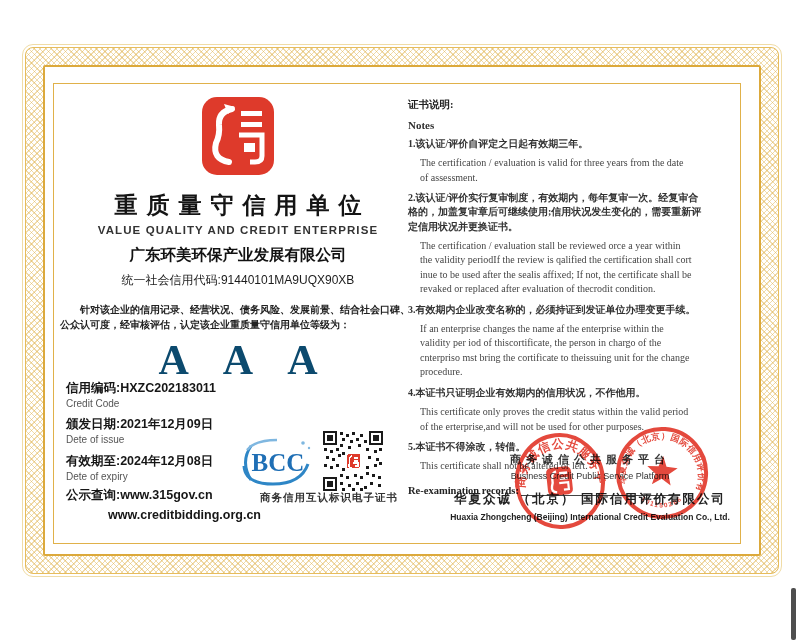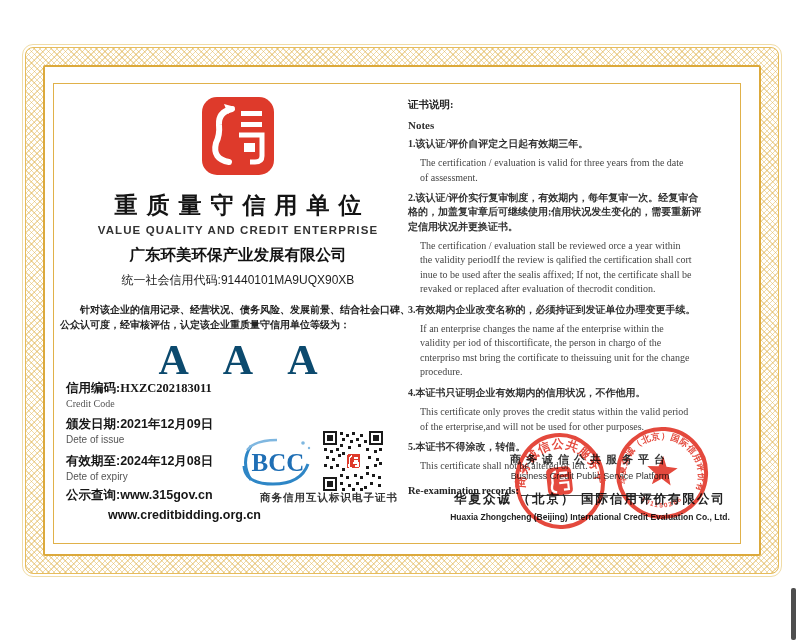--- a/index.html
+++ b/index.html
@@ -43,21 +43,21 @@
     margin:13px 2px 0;font-size:10px;font-weight:600;color:#222;
     line-height:1.5;text-indent:2em;text-align:left;
   }
   .rating{
     margin-top:4px;text-align:center;font-family:"Liberation Serif","DejaVu Serif",serif;
     font-size:42px;font-weight:700;color:#0c4a6e;letter-spacing:34px;text-indent:34px;
   }
   .fieldgroup{position:absolute;left:8px;}
   .fieldgroup .zh{font-size:12.5px;font-weight:700;color:#161616;}
   .fieldgroup .en{font-size:10px;color:#555;margin-top:1px;}
-  .fg-code{top:286px;font-family:Liberation Serif, serif;} .fg-issue{top:322px;} .fg-expiry{top:359px;} .fg-query{top:393px;}
+  .fg-code{top:286px;} .fg-issue{top:322px;} .fg-expiry{top:359px;} .fg-query{top:393px;}
   .fg-query .zh2{font-size:12.5px;font-weight:700;color:#161616;margin:4px 0 0 42px;}
   
   .bcc-logo{position:absolute;left:239px;top:434px;width:76px;height:56px;}
   .qr-code{position:absolute;left:322px;top:430px;width:62px;height:62px;}
   .mark-label{position:absolute;top:491px;font-size:10.5px;font-weight:700;color:#333;letter-spacing:1px;padding-left:24px;}
   .lbl-bcc{left:236px;} .lbl-qr{left:328px;}
   
   .right-col{position:absolute;left:408px;top:98px;width:296px;color:#333;font-family:Liberation Serif, serif;}
   .right-col .head-zh{font-size:10.5px;font-weight:700;color:#222;margin:0;}
   .right-col .head-en{font-size:11px;font-weight:700;color:#333;margin:7px 0 0;}

